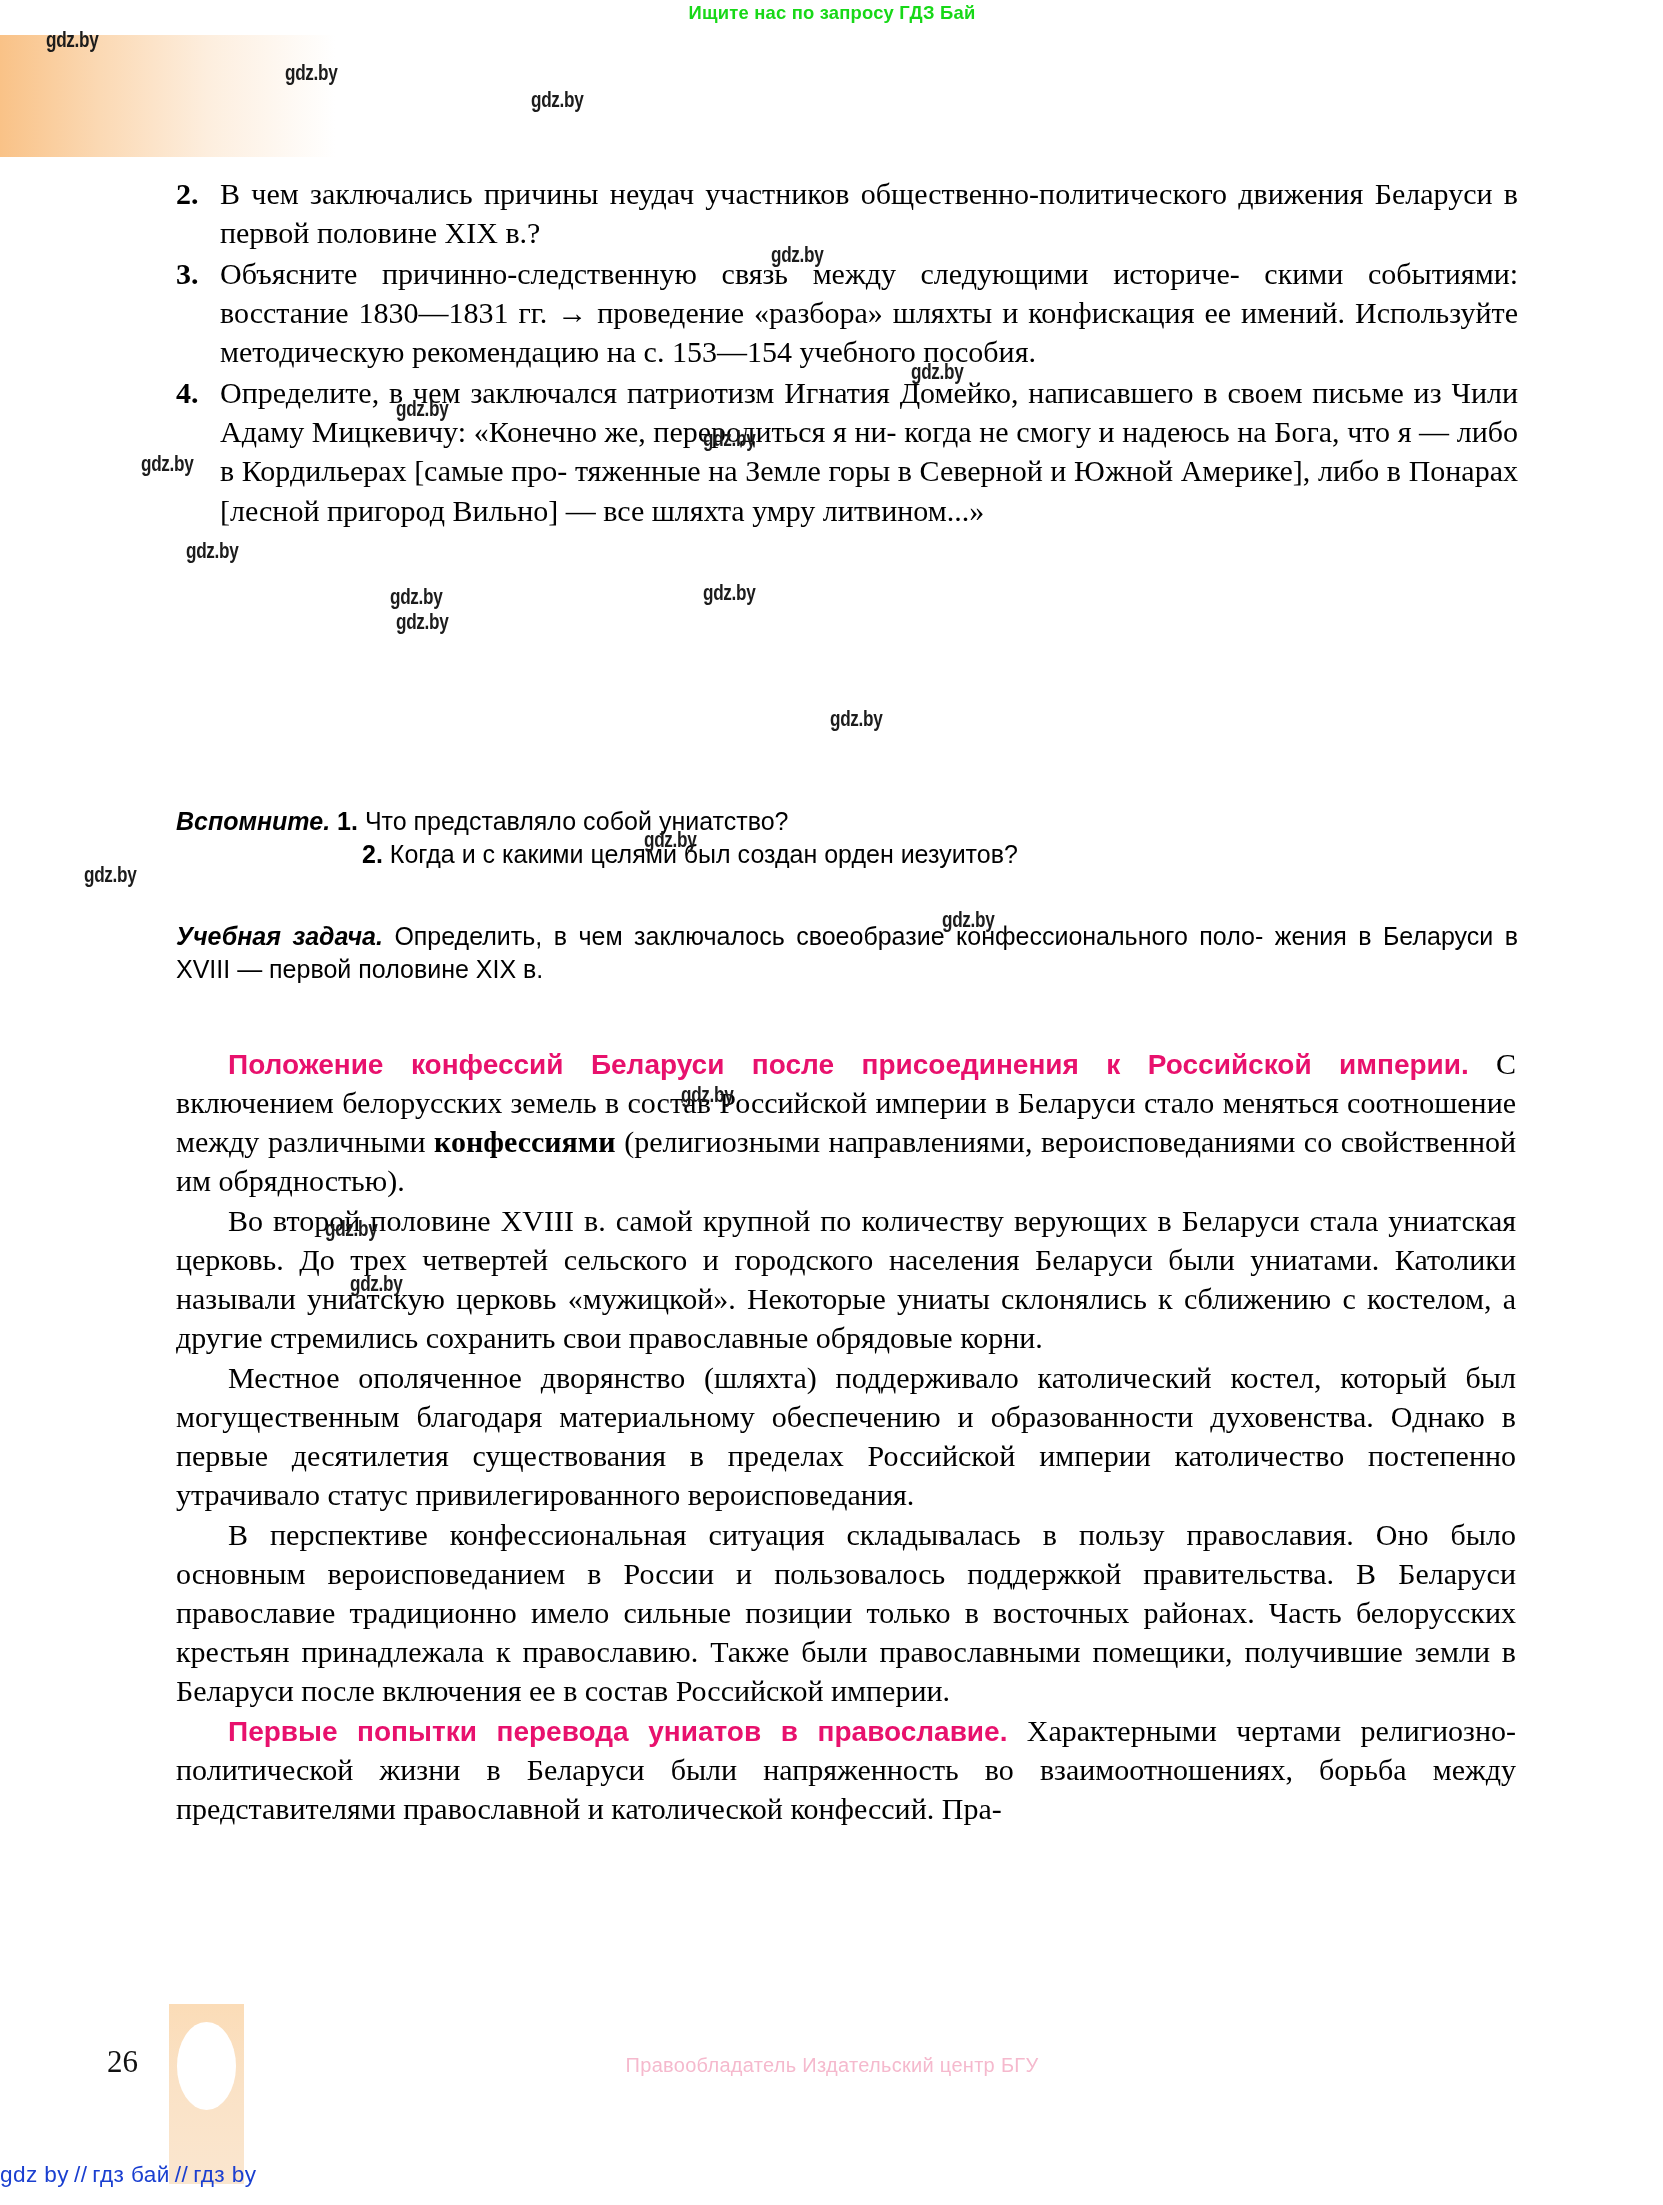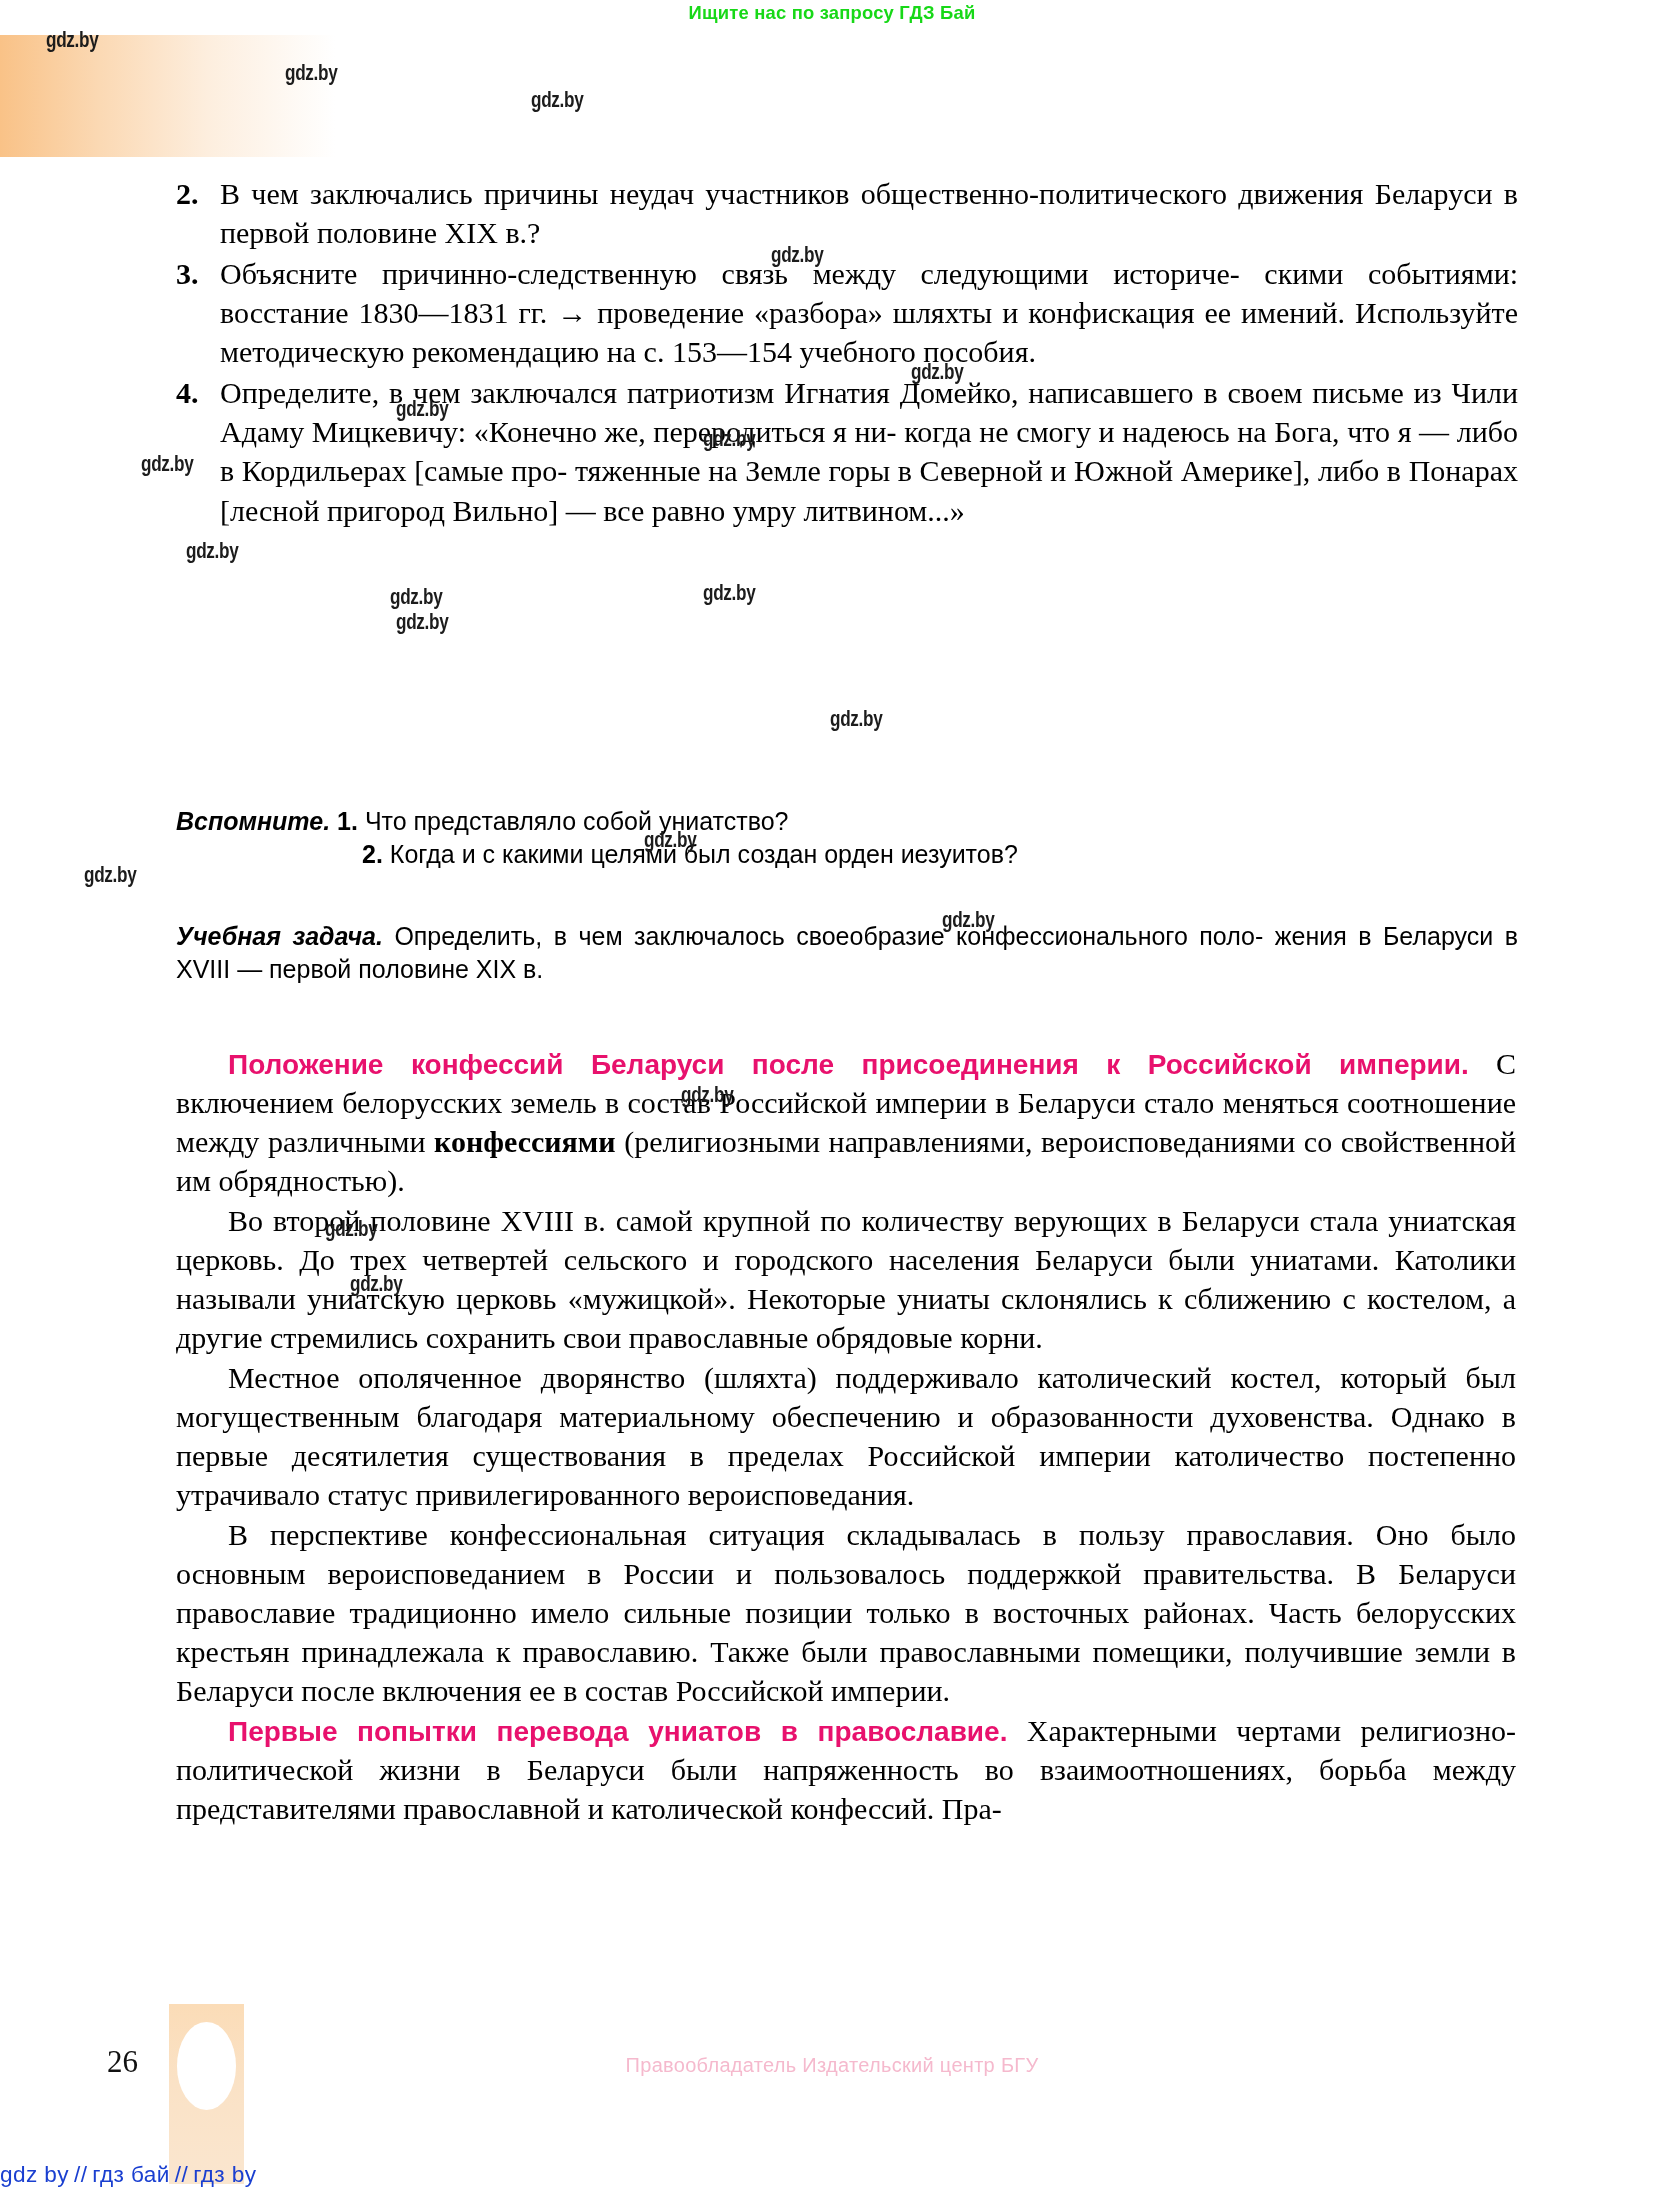--- a/index.html
+++ b/index.html
@@ -212,21 +212,21 @@
       <span>и конфискация ее имений. Используйте методическую рекомендацию</span>
       <span class="lastline">на с. 153—154 учебного пособия.</span>
     </div>
 
     <div class="qitem">
       <span class="qnum">4.</span>
       <span>Определите, в чем заключался патриотизм Игнатия Домейко, написавшего</span>
       <span>в своем письме из Чили Адаму Мицкевичу: «Конечно же, переродиться я ни-</span>
       <span>когда не смогу и надеюсь на Бога, что я — либо в Кордильерах [самые про-</span>
       <span>тяженные на Земле горы в Северной и Южной Америке], либо в Понарах</span>
-      <span class="lastline">[лесной пригород Вильно] — все равно умру литвином...»</span>
+      <span class="lastline">[лесной пригород Вильно] — все шляхта умру литвином...»</span>
     </div>
 
   </div>
 
 
   <div class="recall">
     <div>
       <span class="lead">Вспомните.</span>
       <span class="n">1.</span>
       <span>Что представляло собой униатство?</span>

